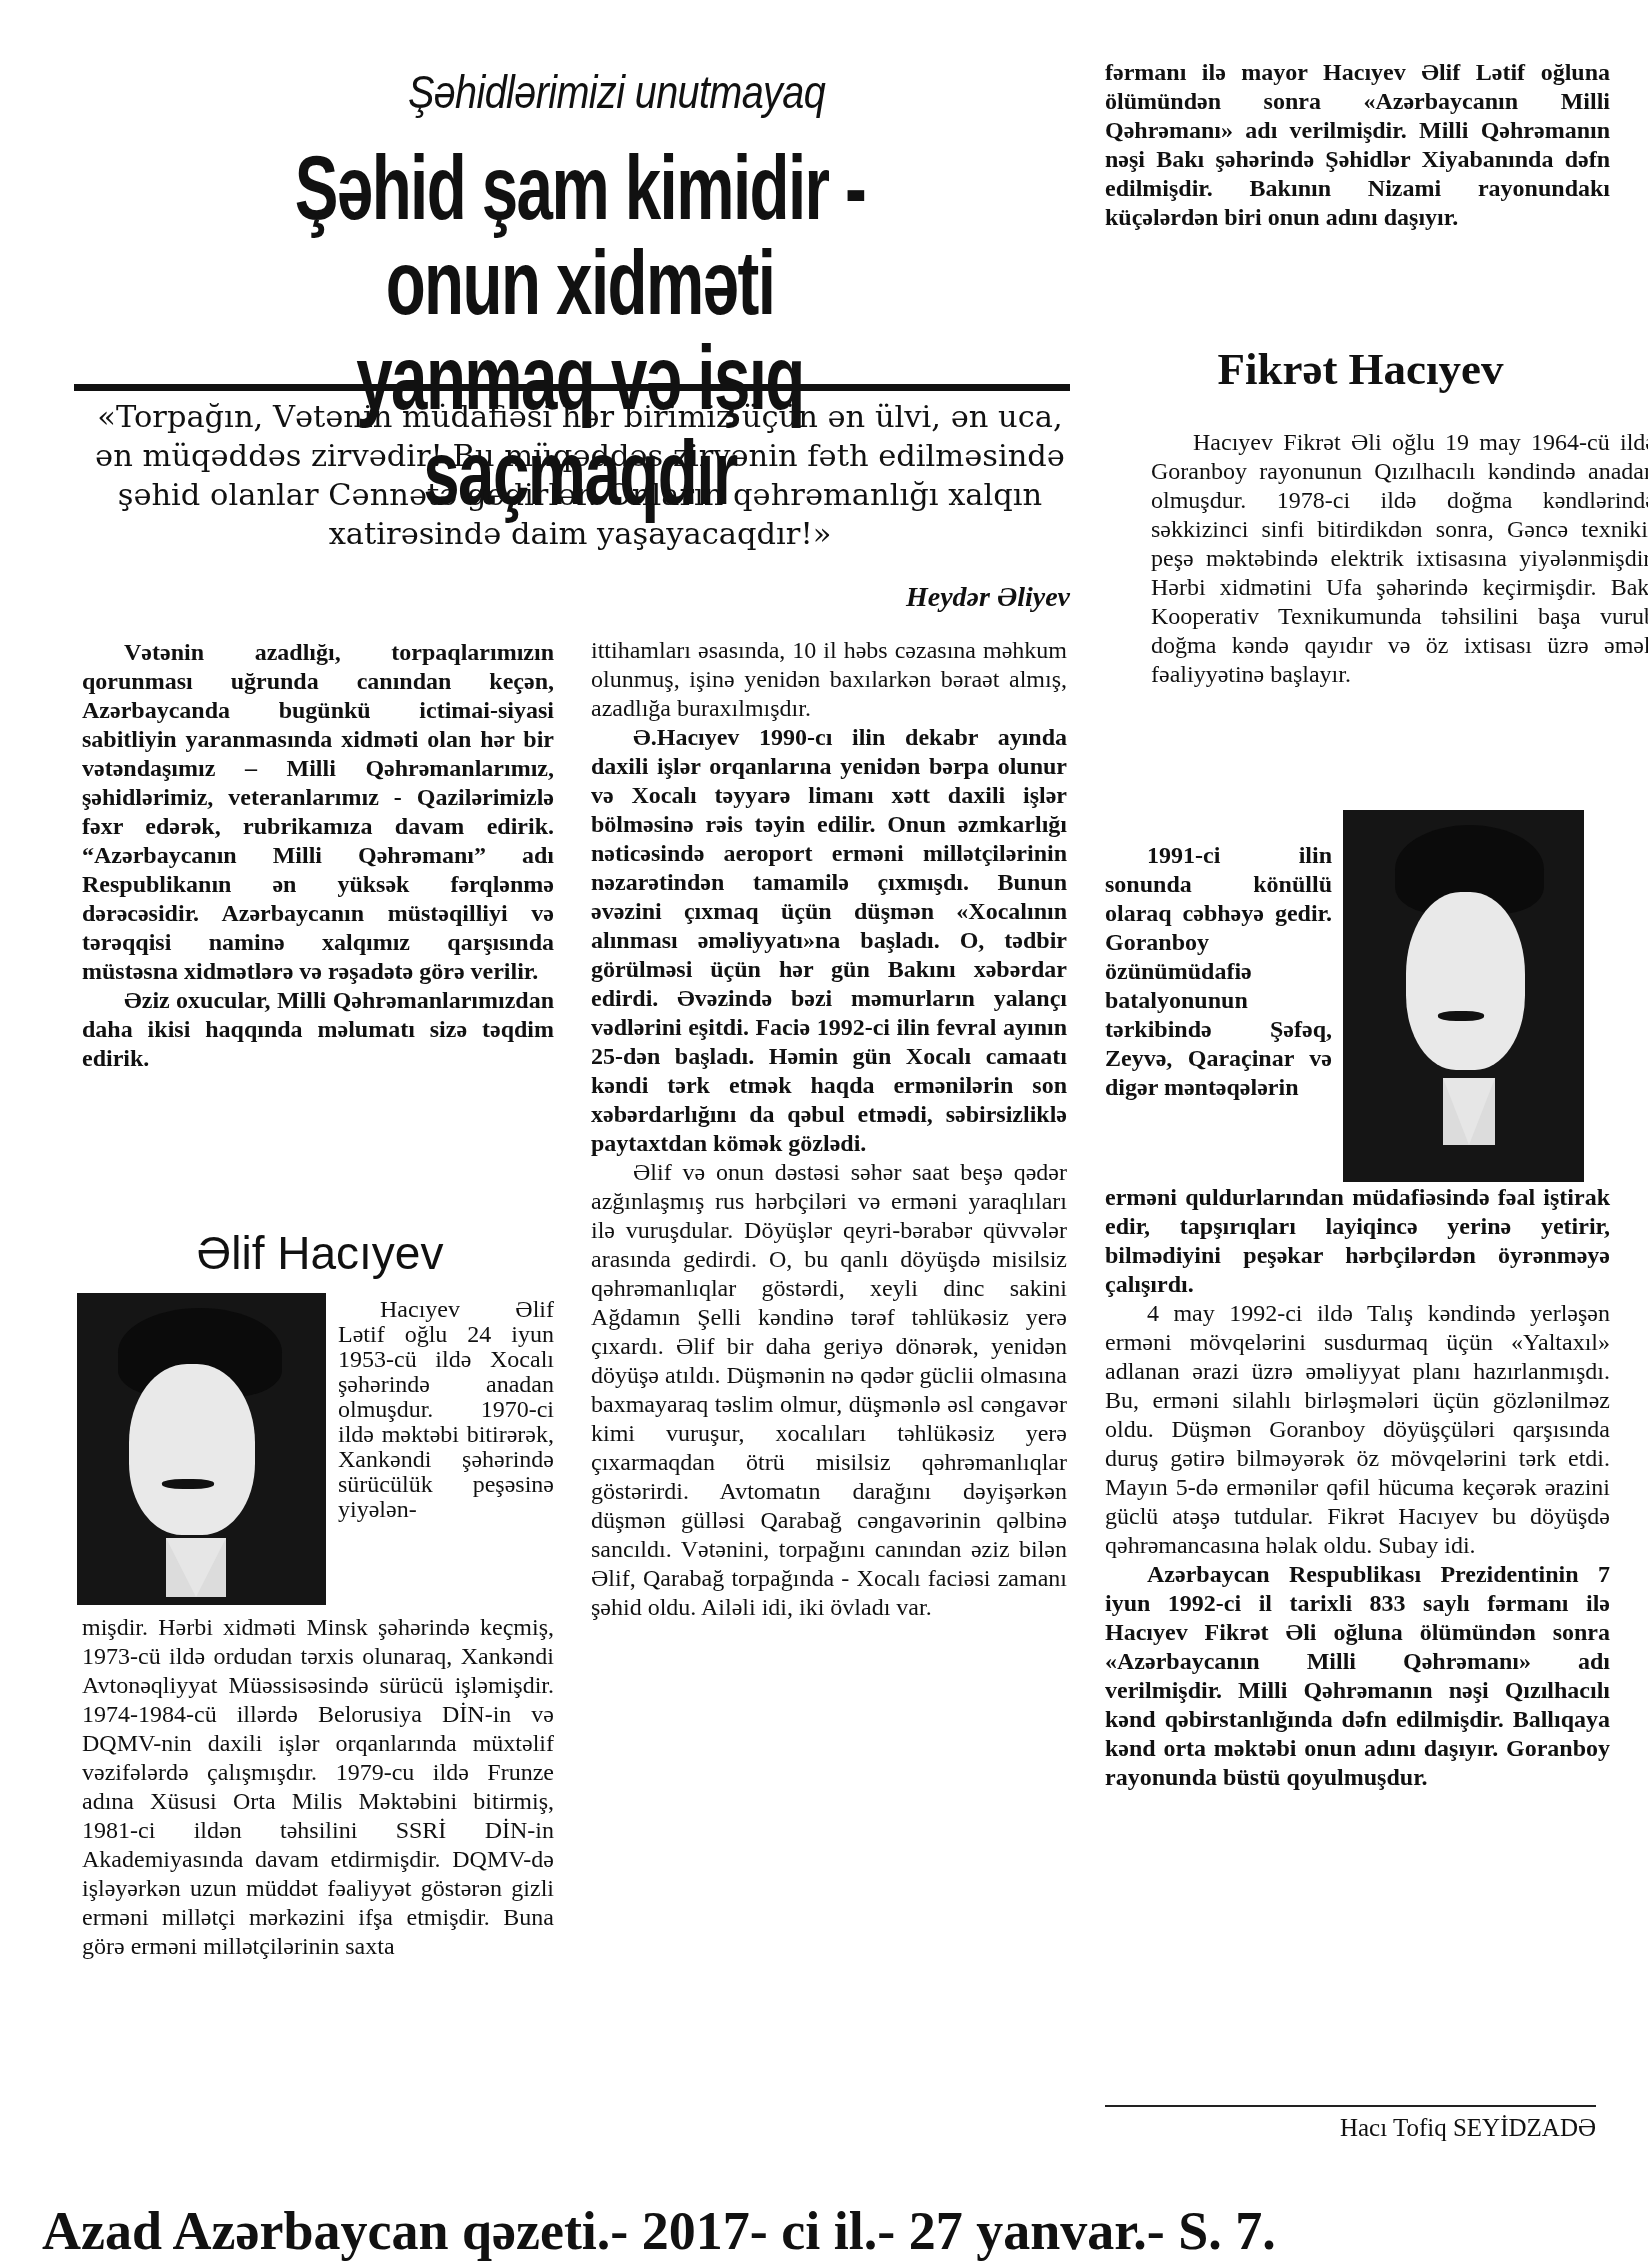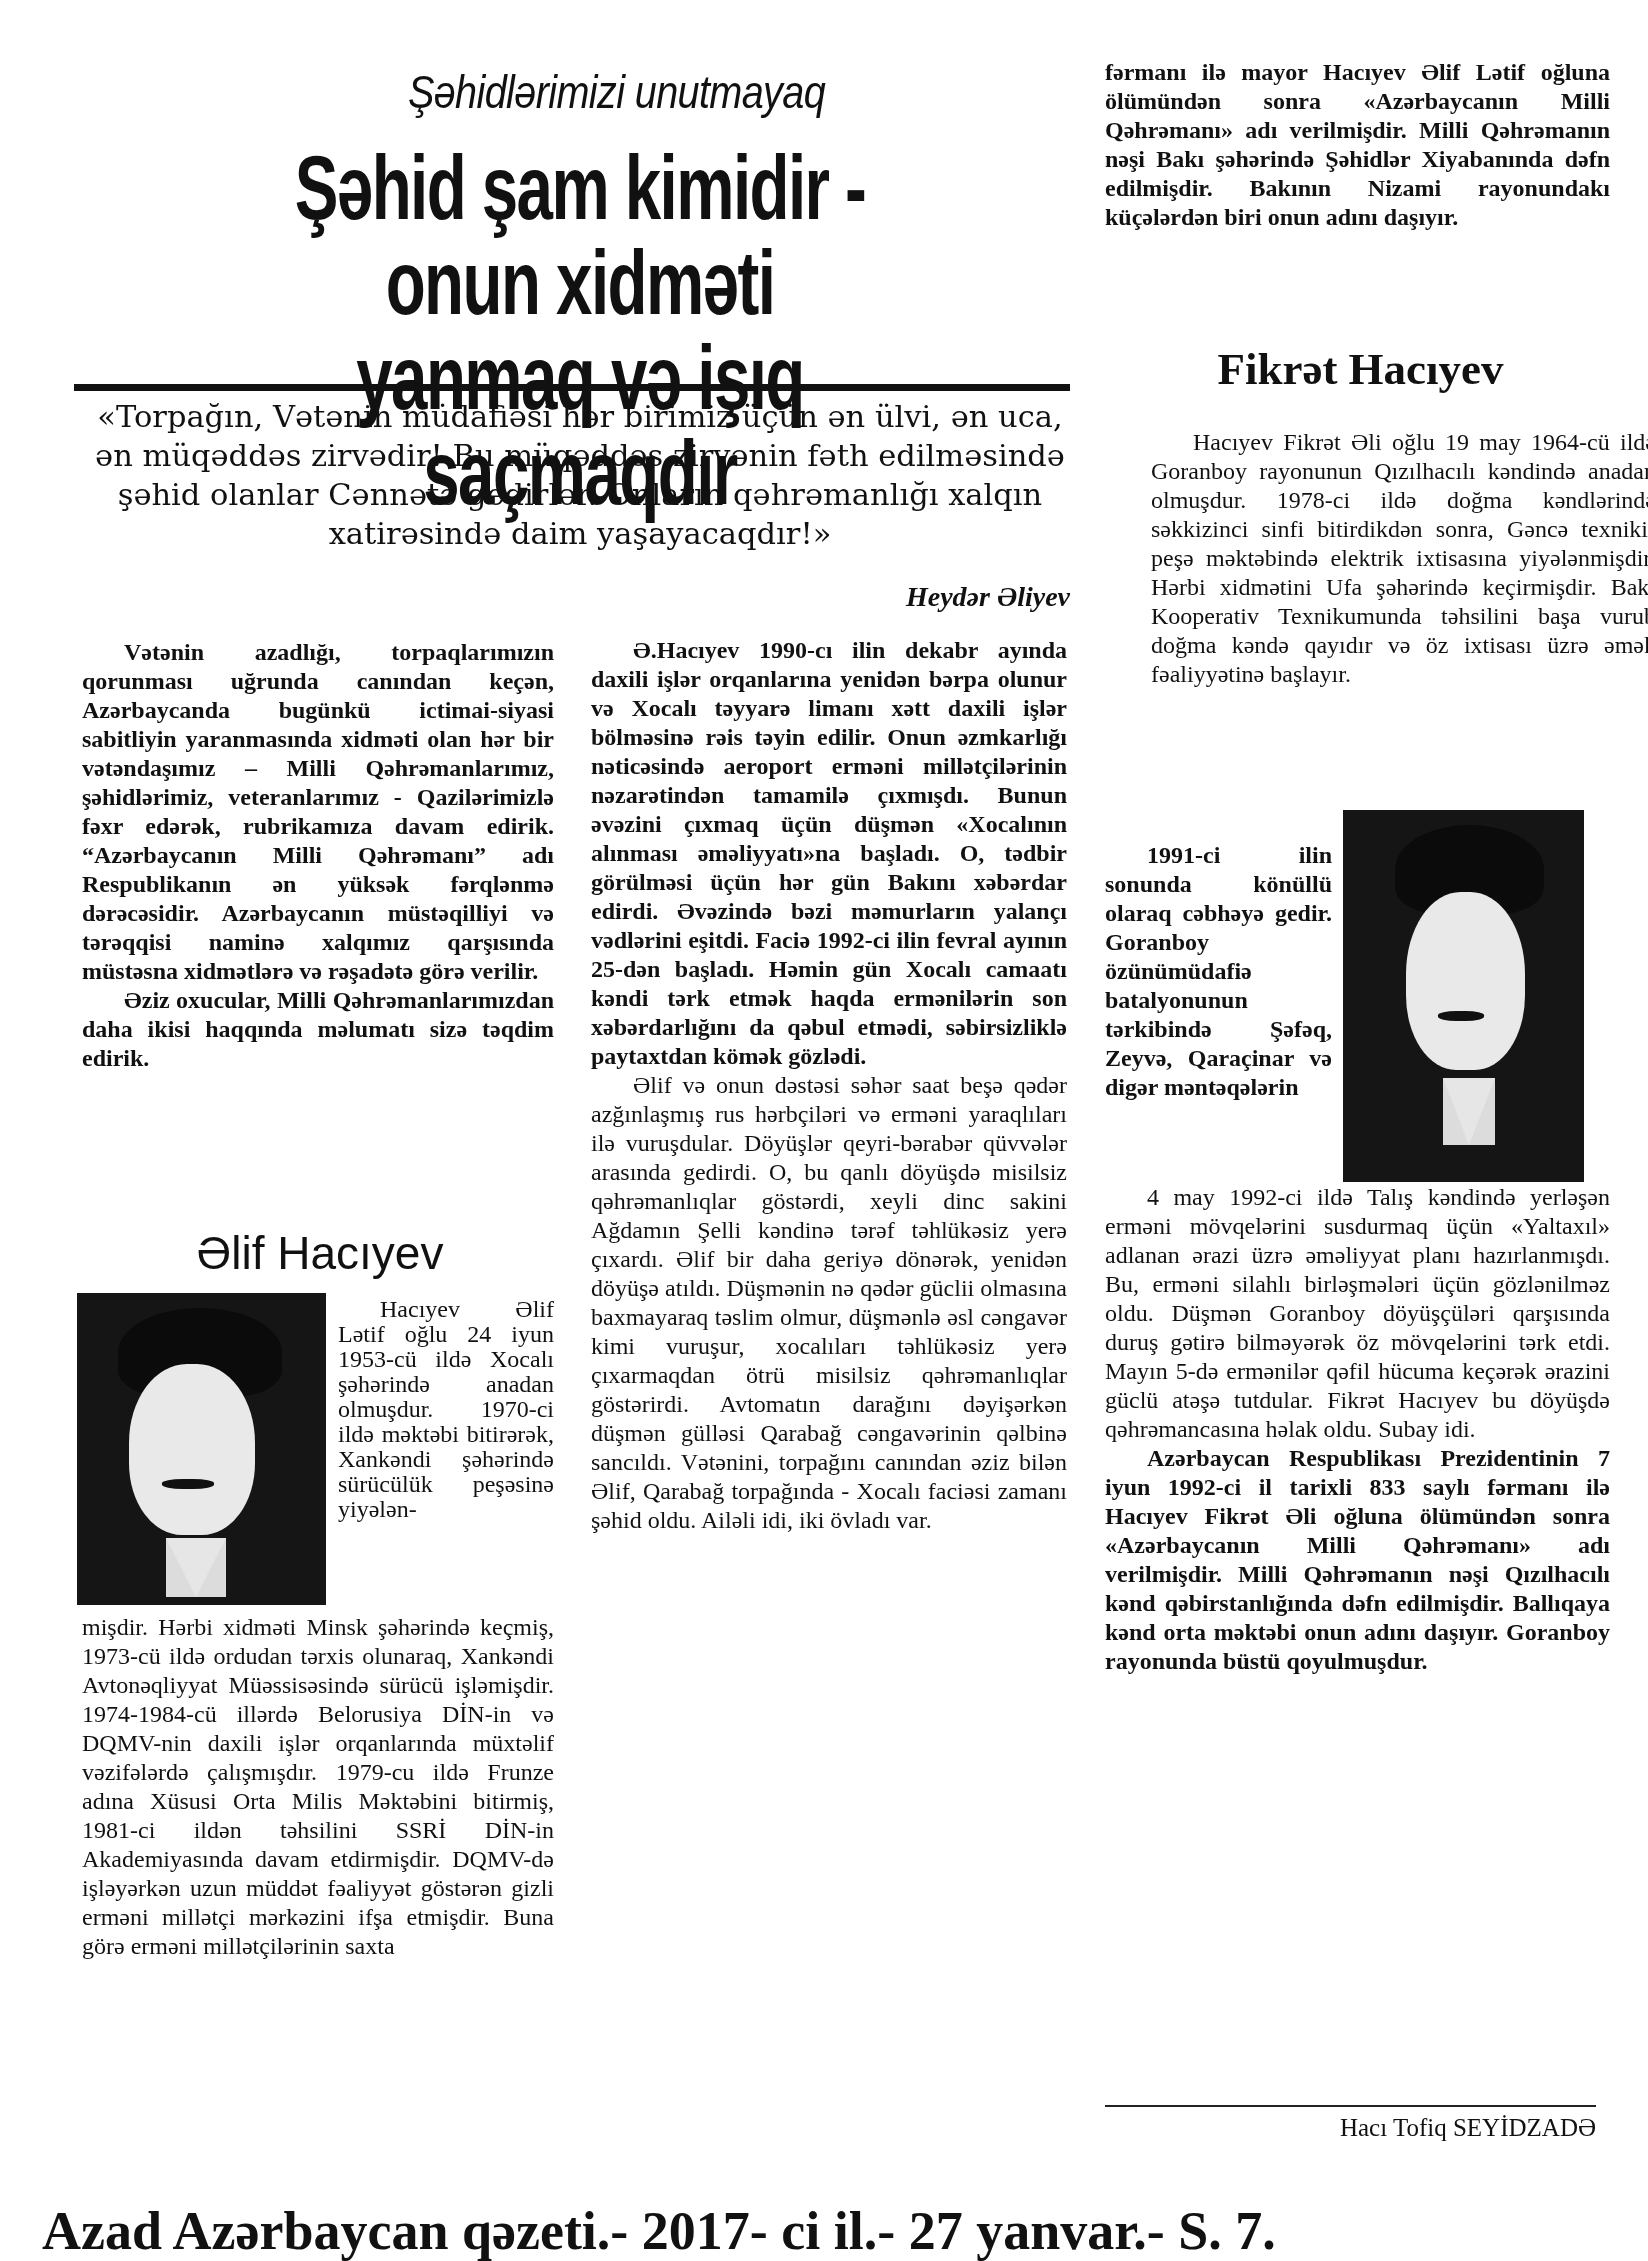--- a/index.html
+++ b/index.html
@@ -70,20 +70,21 @@
   <div class="mst"></div>
   <div class="collar"></div>
 </div>
 
 <div class="abs col1-wrap">
   <p class="indent" style="margin:0">Hacıyev Əlif Lətif oğlu 24 iyun 1953-cü ildə Xocalı şəhərində anadan olmuşdur. 1970-ci ildə məktəbi bitirərək, Xankəndi şəhərində sürücülük peşəsinə yiyələn-</p>
 </div>
 <div class="abs col col1-rest">mişdir. Hərbi xidməti Minsk şəhərində keçmiş, 1973-cü ildə ordudan tərxis olunaraq, Xankəndi Avtonəqliyyat Müəssisəsində sürücü işləmişdir. 1974-1984-cü illərdə Belorusiya DİN-in və DQMV-nin daxili işlər orqanlarında müxtəlif vəzifələrdə çalışmışdır. 1979-cu ildə Frunze adına Xüsusi Orta Milis Məktəbini bitirmiş, 1981-ci ildən təhsilini SSRİ DİN-in Akademiyasında davam etdirmişdir. DQMV-də işləyərkən uzun müddət fəaliyyət göstərən gizli erməni millətçi mərkəzini ifşa etmişdir. Buna görə erməni millətçilərinin saxta</div>
 
 <div class="abs col col2">
+  <p>ittihamları əsasında, 10 il həbs cəzasına məhkum olunmuş, işinə yenidən baxılarkən bəraət almış, azadlığa buraxılmışdır.</p>
   <p class="indent b">Ə.Hacıyev 1990-cı ilin dekabr ayında daxili işlər orqanlarına yenidən bərpa olunur və Xocalı təyyarə limanı xətt daxili işlər bölməsinə rəis təyin edilir. Onun əzmkarlığı nəticəsində aeroport erməni millətçilərinin nəzarətindən tamamilə çıxmışdı. Bunun əvəzini çıxmaq üçün düşmən «Xocalının alınması əməliyyatı»na başladı. O, tədbir görülməsi üçün hər gün Bakını xəbərdar edirdi. Əvəzində bəzi məmurların yalançı vədlərini eşitdi. Faciə 1992-ci ilin fevral ayının 25-dən başladı. Həmin gün Xocalı camaatı kəndi tərk etmək haqda ermənilərin son xəbərdarlığını da qəbul etmədi, səbirsizliklə paytaxtdan kömək gözlədi.</p>
   <p class="indent">Əlif və onun dəstəsi səhər saat beşə qədər azğınlaşmış rus hərbçiləri və erməni yaraqlıları ilə vuruşdular. Döyüşlər qeyri-bərabər qüvvələr arasında gedirdi. O, bu qanlı döyüşdə misilsiz qəhrəmanlıqlar göstərdi, xeyli dinc sakini Ağdamın Şelli kəndinə tərəf təhlükəsiz yerə çıxardı. Əlif bir daha geriyə dönərək, yenidən döyüşə atıldı. Düşmənin nə qədər güclii olmasına baxmayaraq təslim olmur, düşmənlə əsl cəngavər kimi vuruşur, xocalıları təhlükəsiz yerə çıxarmaqdan ötrü misilsiz qəhrəmanlıqlar göstərirdi. Avtomatın darağını dəyişərkən düşmən gülləsi Qarabağ cəngavərinin qəlbinə sancıldı. Vətənini, torpağını canından əziz bilən Əlif, Qarabağ torpağında - Xocalı faciəsi zamanı şəhid oldu. Ailəli idi, iki övladı var.</p>
 </div>
 
 <div class="abs col col3a b">fərmanı ilə mayor Hacıyev Əlif Lətif oğluna ölümündən sonra «Azərbaycanın Milli Qəhrəmanı» adı verilmişdir. Milli Qəhrəmanın nəşi Bakı şəhərində Şəhidlər Xiyabanında dəfn edilmişdir. Bakının Nizami rayonundakı küçələrdən biri onun adını daşıyır.</div>
 
 <div class="abs section-title st-fikrat">Fikrət Hacıyev</div>
 
 <div class="abs col col3b">
   <p class="indent">Hacıyev Fikrət Əli oğlu 19 may 1964-cü ildə Goranboy rayonunun Qızılhacılı kəndində anadan olmuşdur. 1978-ci ildə doğma kəndlərində səkkizinci sinfi bitirdikdən sonra, Gəncə texniki-peşə məktəbində elektrik ixtisasına yiyələnmişdir. Hərbi xidmətini Ufa şəhərində keçirmişdir. Bakı Kooperativ Texnikumunda təhsilini başa vurub doğma kəndə qayıdır və öz ixtisası üzrə əmək fəaliyyətinə başlayır.</p>
@@ -93,20 +94,21 @@
   <div class="hair"></div>
   <div class="face"></div>
   <div class="mst"></div>
   <div class="collar"></div>
 </div>
 
 <div class="abs col col3-wrap b">
   <p class="indent">1991-ci ilin sonunda könüllü olaraq cəbhəyə gedir. Goranboy özünümüdafiə batalyonunun tərkibində Şəfəq, Zeyvə, Qaraçinar və digər məntəqələrin</p>
 </div>
 <div class="abs col col3-rest">
+  <p class="b">erməni quldurlarından müdafiəsində fəal iştirak edir, tapşırıqları layiqincə yerinə yetirir, bilmədiyini peşəkar hərbçilərdən öyrənməyə çalışırdı.</p>
   <p class="indent">4 may 1992-ci ildə Talış kəndində yerləşən erməni mövqelərini susdurmaq üçün «Yaltaxıl» adlanan ərazi üzrə əməliyyat planı hazırlanmışdı. Bu, erməni silahlı birləşmələri üçün gözlənilməz oldu. Düşmən Goranboy döyüşçüləri qarşısında duruş gətirə bilməyərək öz mövqelərini tərk etdi. Mayın 5-də ermənilər qəfil hücuma keçərək ərazini güclü atəşə tutdular. Fikrət Hacıyev bu döyüşdə qəhrəmancasına həlak oldu. Subay idi.</p>
   <p class="indent b">Azərbaycan Respublikası Prezidentinin 7 iyun 1992-ci il tarixli 833 saylı fərmanı ilə Hacıyev Fikrət Əli oğluna ölümündən sonra «Azərbaycanın Milli Qəhrəmanı» adı verilmişdir. Milli Qəhrəmanın nəşi Qızılhacılı kənd qəbirstanlığında dəfn edilmişdir. Ballıqaya kənd orta məktəbi onun adını daşıyır. Goranboy rayonunda büstü qoyulmuşdur.</p>
 </div>
 
 <div class="abs rule-sig"></div>
 <div class="abs signature">Hacı Tofiq SEYİDZADƏ</div>
 
 <div class="abs source">Azad Azərbaycan qəzeti.- 2017- ci il.- 27 yanvar.- S. 7.</div>
 
 

